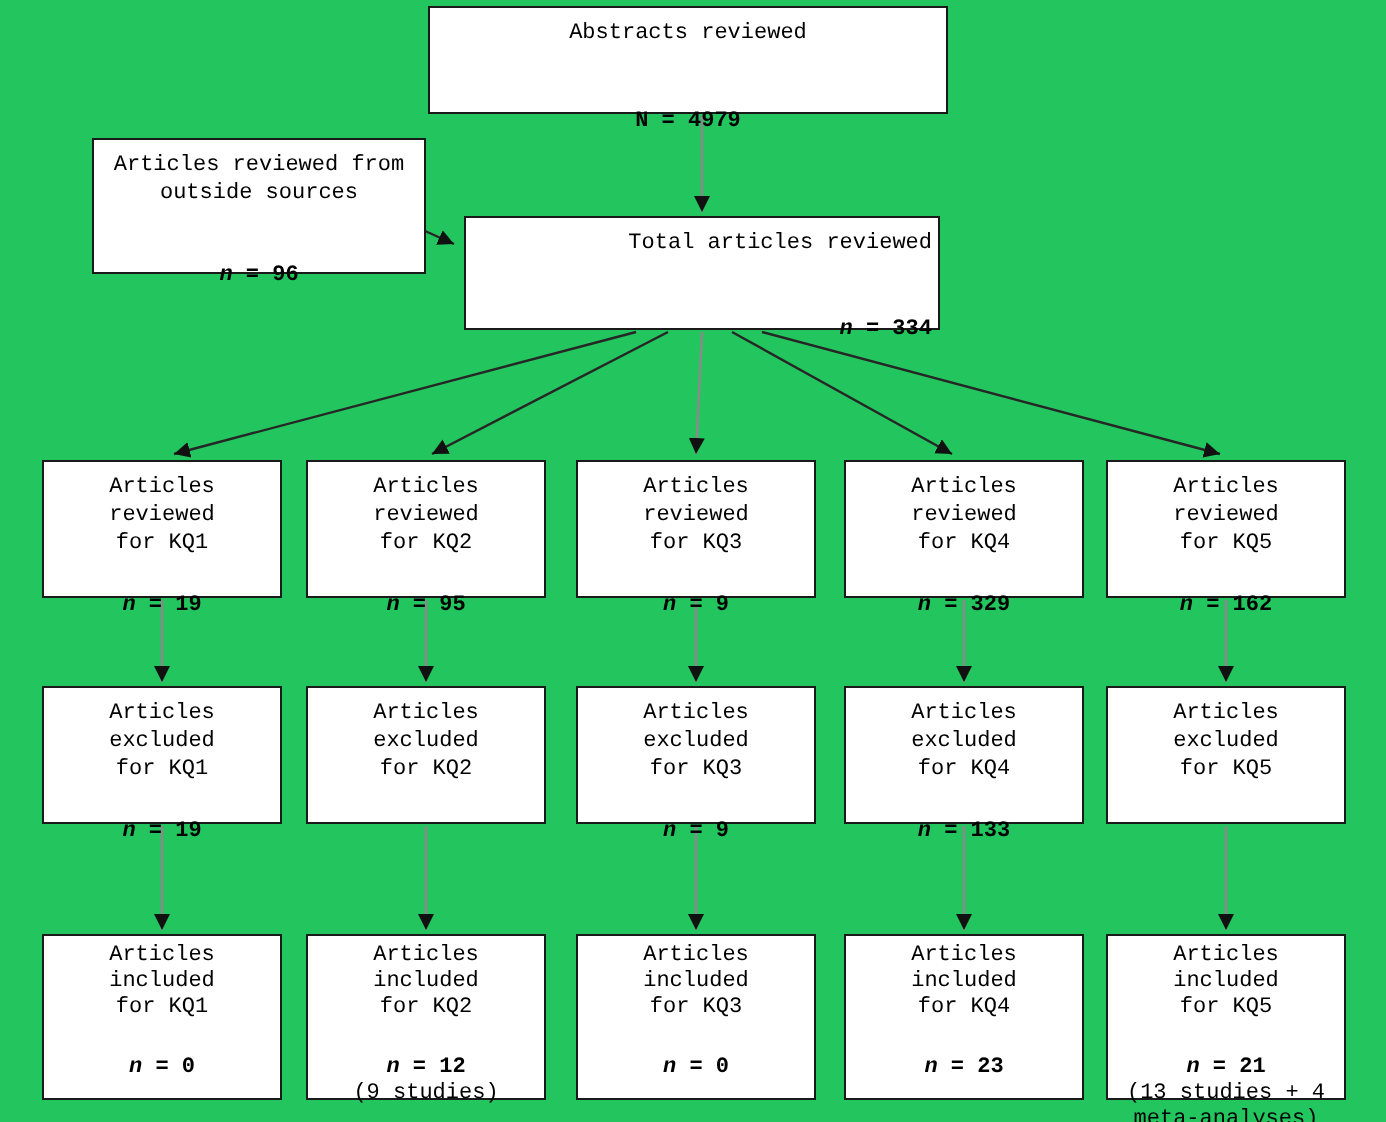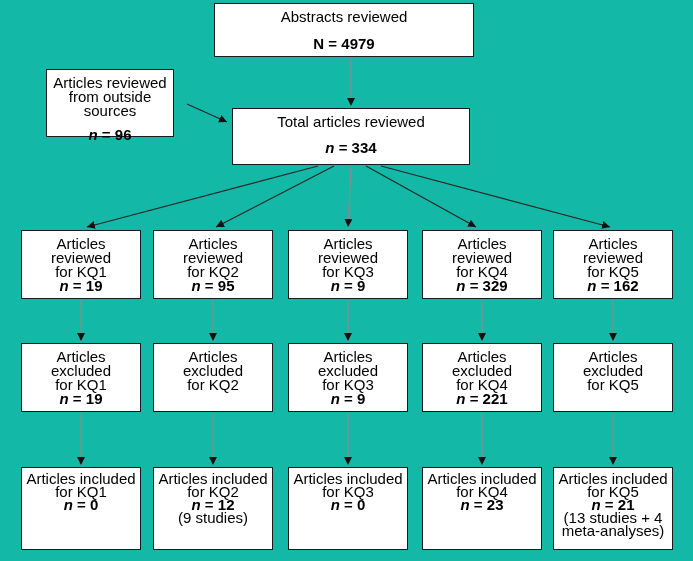--- a/index.html
+++ b/index.html
@@ -1,22 +1,22 @@
 <!DOCTYPE html>
 <html><head>
 <meta charset="utf-8">
 <style>
   html, body { margin: 0; padding: 0; background: #ffffff; }
   .canvas {
     position: relative;
     width: 693px;
     height: 561px;
-    background: #14b8a6;
-    font-family: Liberation Sans, sans-serif;
-    font-size: 15px;
+    background: #22c55e;
+    font-family: Liberation Mono, monospace;
+    font-size: 11px;
     line-height: 14px;
     color: #000000;
     overflow: hidden;
   }
   .arrows {
     position: absolute;
     left: 0; top: 0;
     width: 693px; height: 561px;
     pointer-events: none;
   }
@@ -27,21 +27,21 @@
     background: #ffffff;
     border: 1.5px solid #1a1a1a;
     box-sizing: border-box;
     text-align: center;
     padding: 6px 3px 0 3px;
   }
   .box.included { padding-top: 4px; line-height: 13px; }
   .gap-lg { height: 13px; }
   .gap-md { height: 12px; }
   .gap-sm { height: 10px; }
-  .stat { font-weight: 700; }
+  .stat { font-weight: 700; margin-top: 17px; }
   .it   { font-style: italic; }
   .line, .stat, .note { white-space: normal; }
 </style>
 </head>
 <body>
 
 <div class="canvas">
 
   <svg class="arrows" viewBox="0 0 693 561" aria-hidden="true">
     <defs>
@@ -75,30 +75,30 @@
 
   <div class="box" style="left:214px; top:3px; width:260px; height:54px;">
     <div class="line">Abstracts reviewed</div>
     <div class="gap-lg"></div>
     <div class="stat">
       <span>N</span>
       <span>= 4979</span>
     </div>
   </div>
 
-  <div class="box" style="left:46px; top:69px; width:128px; height:68px;">
+  <div class="box" style="left:46px; top:69px; width:167px; height:68px;">
     <div class="line">Articles reviewed from outside sources</div>
     <div class="gap-sm"></div>
     <div class="stat">
       <span class="it">n</span>
       <span>= 96</span>
     </div>
   </div>
 
-  <div class="box" style="left:232px; top:108px; width:238px; height:57px;">
+  <div class="box" style="left:232px; top:108px; width:238px; height:57px;text-align:right;">
     <div class="line">Total articles reviewed</div>
     <div class="gap-md"></div>
     <div class="stat">
       <span class="it">n</span>
       <span>= 334</span>
     </div>
   </div>
 
   <div class="box" style="left:21px; top:230px; width:120px; height:69px;">
     <div class="line">Articles reviewed</div>
@@ -159,21 +159,21 @@
     <div class="stat">
       <span class="it">n</span>
       <span>= 9</span>
     </div>
   </div>
   <div class="box" style="left:422px; top:343px; width:120px; height:69px;">
     <div class="line">Articles excluded</div>
     <div class="line">for KQ4</div>
     <div class="stat">
       <span class="it">n</span>
-      <span>= 221</span>
+      <span>= 133</span>
     </div>
   </div>
   <div class="box" style="left:553px; top:343px; width:120px; height:69px;">
     <div class="line">Articles excluded</div>
     <div class="line">for KQ5</div>
   </div>
 
   <div class="box included" style="left:21px; top:467px; width:120px; height:83px;">
     <div class="line">Articles included</div>
     <div class="line">for KQ1</div>

